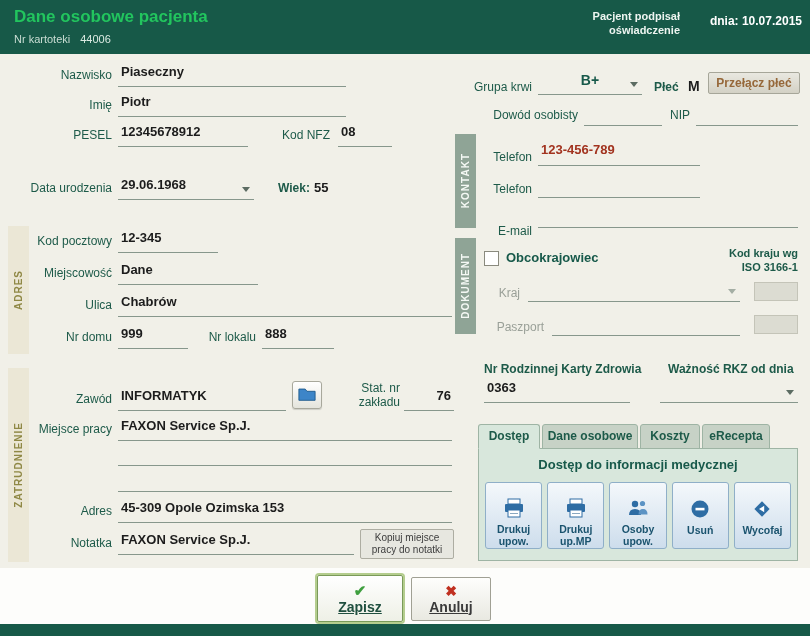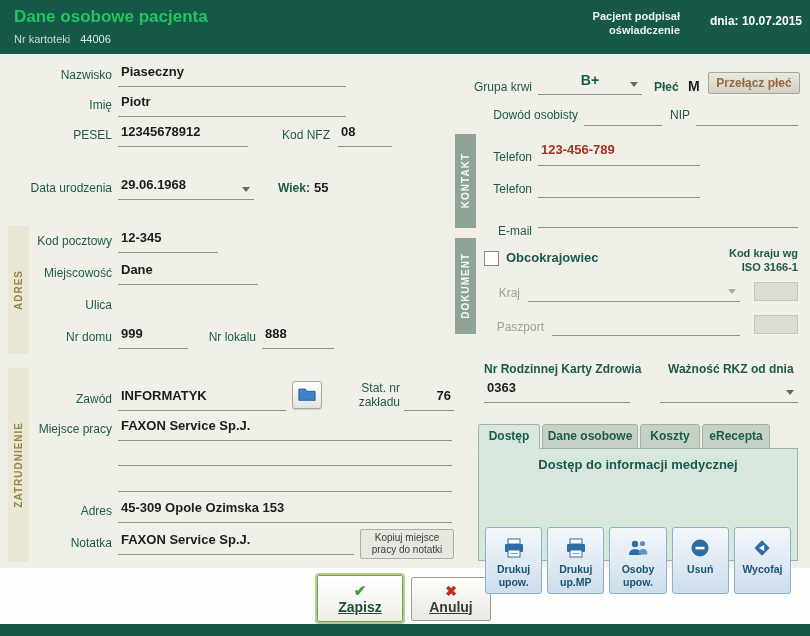--- a/index.html
+++ b/index.html
@@ -57,23 +57,23 @@
 
   
   .tab { position:absolute; top:424px; height:25px; line-height:23px; text-align:center; font-size:12px;
     font-weight:bold; color:#1d5a49; border:1px solid #9eb4a4; background:#c7d2c6;
     border-radius:3px 3px 0 0; cursor:pointer; z-index:1; }
   .tab.active { background:#d8e7dc; border-bottom-color:#d8e7dc; z-index:3; }
   .panel { position:absolute; left:478px; top:448px; width:320px; height:113px; background:#d8e7dc;
     border:1px solid #9eb4a4; z-index:2; }
   .panel-title { margin-top:8px; text-align:center; font-size:13px; font-weight:bold; color:#17594a; }
   .panel-buttons { position:absolute; left:6px; right:6px; top:33px; display:flex; gap:5px; }
-  .pbtn { flex:1; height:67px; display:flex; flex-direction:column; align-items:center; padding-top:8px; gap:3px;
+  .pbtn { flex:1; height:67px; display:flex; flex-direction:column; align-items:center; padding-top:14px; gap:3px;
     background:linear-gradient(#f4f8fb,#cdddec); border:1px solid #8fafc8; border-radius:3px;
-    cursor:pointer; font-family:inherit;margin-top:45px; }
+    cursor:pointer; font-family:inherit; }
   .picon { height:24px; display:flex; align-items:center; }
   .plabel { font-size:10.5px; font-weight:bold; color:#1a536e; line-height:1.2; text-align:center; }
 
   
   .actbtn { position:absolute; display:flex; flex-direction:column; align-items:center; justify-content:center;
     gap:1px; border-radius:2px; cursor:pointer; font-family:inherit; }
   .savebtn { left:317px; top:575px; width:86px; height:47px; background:linear-gradient(#ffffff,#eef0e6);
     border:1px solid #7a9a5a; box-shadow:0 0 0 2px #b4cd8e; }
   .cancelbtn { left:411px; top:577px; width:80px; height:44px; background:linear-gradient(#fefefc,#e9e9e1);
     border:1px solid #a0a094; }
@@ -132,20 +132,23 @@
   <div class="field" style="left:118px;top:230px;width:100px;height:23px">
       <span class="valtext">12-345</span>
     </div>
 
   <div class="lbl" style="left:20px;top:266px;width:92px">Miejscowość</div>
   <div class="field" style="left:118px;top:262px;width:140px;height:23px">
       <span class="valtext">Dane</span>
     </div>
 
   <div class="lbl" style="left:20px;top:298px;width:92px">Ulica</div>
+  <div class="field" style="left:118px;top:294px;width:334px;height:23px">
+      <span class="valtext">Chabrów</span>
+    </div>
 
   <div class="lbl" style="left:20px;top:330px;width:92px">Nr domu</div>
   <div class="field" style="left:118px;top:326px;width:70px;height:23px">
       <span class="valtext">999</span>
     </div>
   <div class="lbl" style="left:192px;top:330px;width:64px">Nr lokalu</div>
   <div class="field" style="left:262px;top:326px;width:72px;height:23px">
       <span class="valtext">888</span>
     </div>
 

